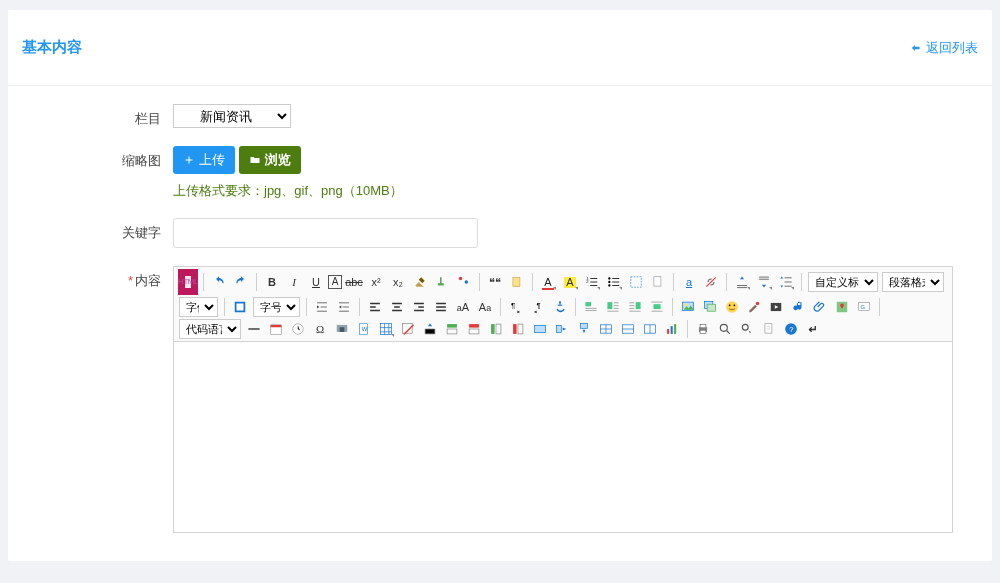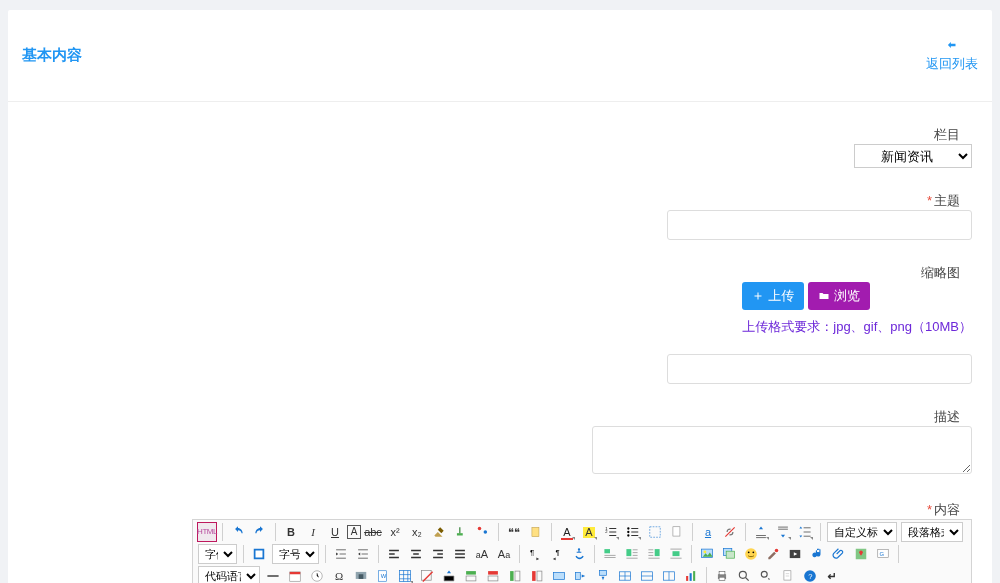--- a/index.html
+++ b/index.html
@@ -18,25 +18,25 @@
     border-radius: 2px;
   }
   .panel-header {
     display: flex;
     justify-content: space-between;
     align-items: center;
     padding: 28px 14px;
     border-bottom: 1px solid #eee;
   }
   .panel-title { color: #2196f3; font-weight: bold; font-size: 15px; }
-  .back-link { color: #2196f3; font-size: 13px; display: flex; align-items: center; gap: 3px; cursor: pointer; flex-direction: column; }
+  .back-link { color: #2196f3; font-size: 13px; display: flex; align-items: center; gap: 3px; cursor: pointer; }
   .back-link svg { width: 14px; height: 14px; fill: #2196f3; }
 
   .form { padding: 18px 20px 10px 20px; }
-  .form-row { display: flex; align-items: flex-end; margin-bottom: 18px; flex-direction: column; }
+  .form-row { display: flex; align-items: flex-start; margin-bottom: 18px; }
   .form-label {
     width: 145px;
     text-align: right;
     padding-right: 12px;
     padding-top: 6px;
     font-size: 13px;
     color: #444;
     flex-shrink: 0;
   }
   .form-label .req { color: #e74c3c; margin-right: 2px; }
@@ -73,23 +73,23 @@
     gap: 4px;
     height: 28px;
     padding: 0 10px;
     font-size: 13px;
     color: #fff;
     border: none;
     border-radius: 3px;
     cursor: pointer;
   }
   .btn-blue { background: #2196f3; font-family: Liberation Serif, serif; }
-  .btn-red { background: #a21caf; }
+  .btn-red { background: #4d7c0f; font-weight: bold; }
   .btn svg { width: 12px; height: 12px; fill: #fff; }
-  .hint { color: #6d28d9; font-size: 13px; margin-top: 8px; }
+  .hint { color: #4d7c0f; font-size: 13px; margin-top: 8px; }
 
   
   .editor {
     border: 1px solid #d4d4d4;
     width: 780px;
     background: #fff;
   }
   .toolbar {
     background: #fafafa;
     border-bottom: 1px solid #d4d4d4;
@@ -111,21 +111,21 @@
     position: relative;
     border: 1px solid transparent;
     vertical-align: middle;
   }
   .tb-source {
     font-size: 8px;
     letter-spacing: -0.5px;
     color: #b84b9e;
     font-family: Arial, sans-serif;
     background: #f0e8ee;
-    border: 1px solid #be185d;
+    border: 7px solid #be185d;
     padding: 6px 1px;
   }
   .tsel {
     height: 20px;
     font-size: 11px;
     border: 1px solid #ccc;
     background: #fff;
     padding: 0 2px;
     margin: 0 1px;
     cursor: pointer;
@@ -167,26 +167,20 @@
 
     <div class="form-row">
       <div class="form-label">栏目</div>
       <div class="form-ctrl">
         <select class="native">
           <option>新闻资讯</option>
         </select>
       </div>
     </div>
 
-    <div class="form-row">
-      <div class="form-label"><span class="req">*</span><span>主题</span></div>
-      <div class="form-ctrl">
-        <input type="text" class="text" style="">
-      </div>
-    </div>
 
     <div class="form-row">
       <div class="form-label">缩略图</div>
       <div class="form-ctrl">
         <button class="btn btn-blue">
           <svg viewBox="0 0 24 24">
               <path d="M11 5h2v6h6v2h-6v6h-2v-6H5v-2h6z"></path>
             </svg>
           <span>上传</span>
         </button>
@@ -194,31 +188,26 @@
           <svg viewBox="0 0 24 24">
               <path d="M3 6h6l2 2h10v10H3z"></path>
             </svg>
           <span>浏览</span>
         </button>
         <div class="hint">上传格式要求：jpg、gif、png（10MB）</div>
       </div>
     </div>
 
     <div class="form-row">
+      <div class="form-label">关键字</div>
       <div class="form-ctrl">
         <input type="text" class="text" style="">
       </div>
     </div>
 
-    <div class="form-row">
-      <div class="form-label">描述</div>
-      <div class="form-ctrl">
-        <textarea class="desc" style=""></textarea>
-      </div>
-    </div>
 
     <div class="form-row">
       <div class="form-label"><span class="req">*</span><span>内容</span></div>
       <div class="form-ctrl">
         <div class="editor">
           <div class="toolbar">
 
             <span class="tbtn tb-source">HTML</span>
             <span class="sep"></span>
             <span class="tbtn">

